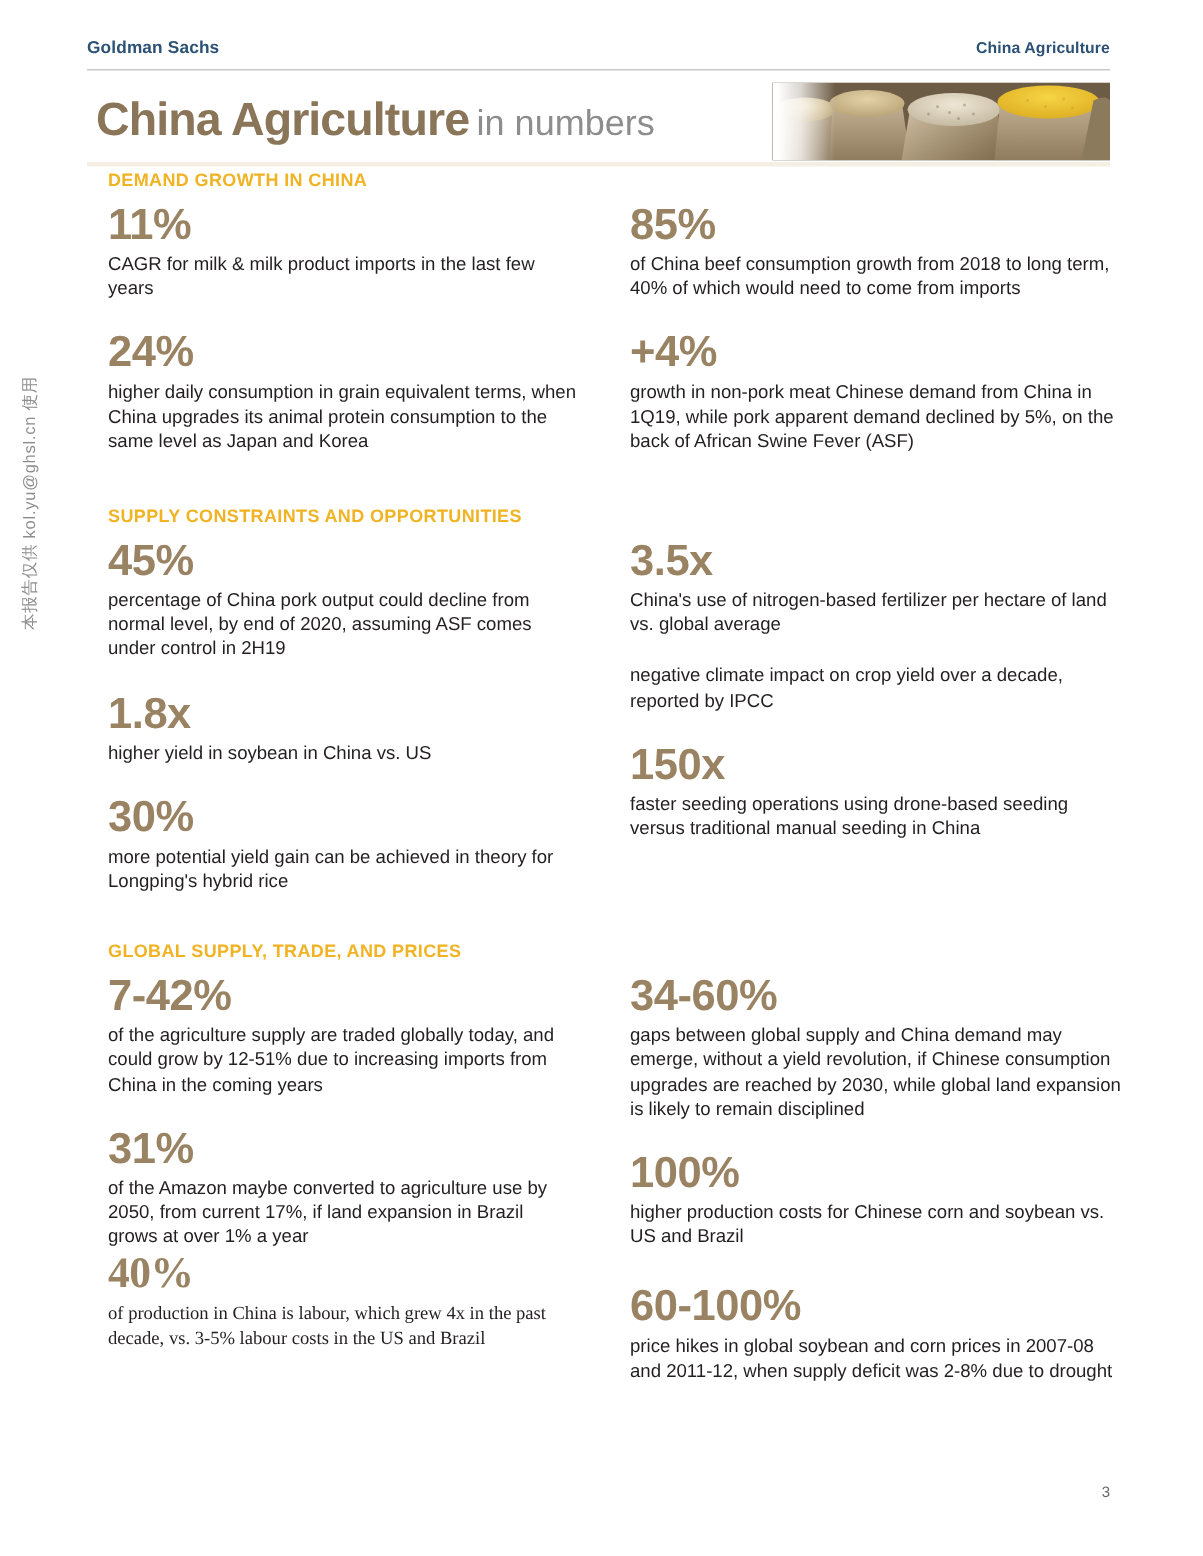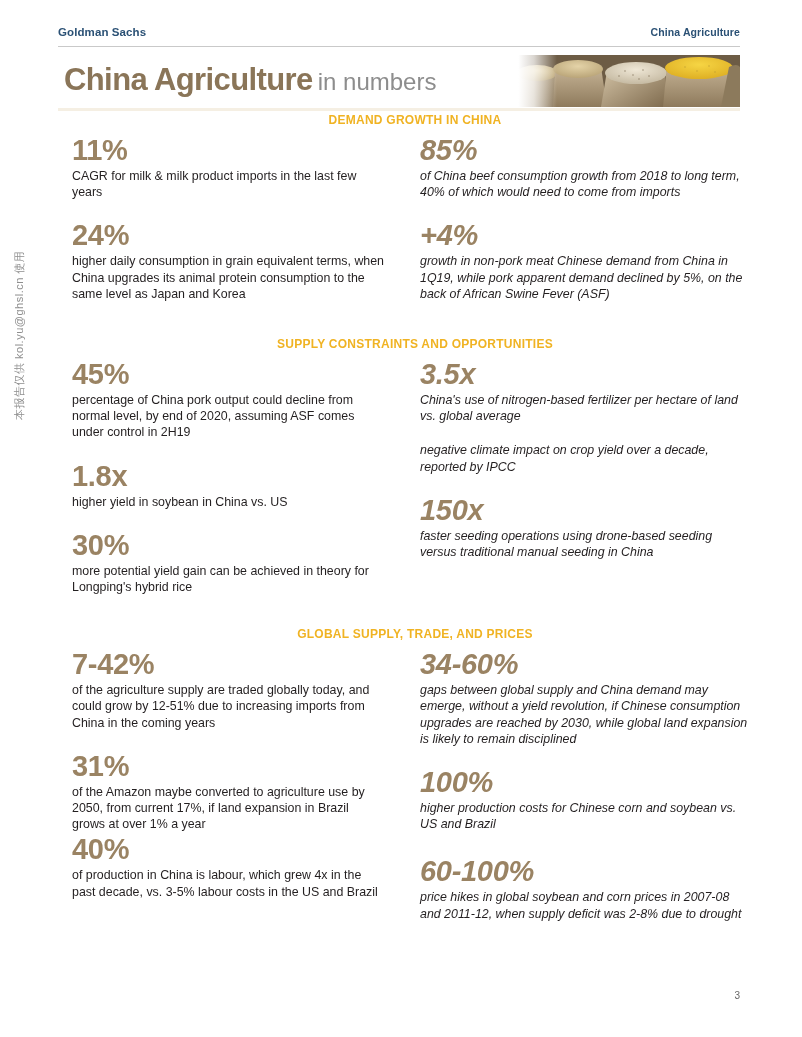--- a/index.html
+++ b/index.html
@@ -132,33 +132,32 @@
   .section {
     position: relative;
     width: 700px;
   }
   .section-title {
     font-size: 12px;
     font-weight: bold;
     color: #f0b323;
     letter-spacing: .25px;
     margin: 0 0 6px 14px;
-    text-align: center;
   }
   .cols {
     display: flex;
     gap: 0px;
   }
   .col {
     width: 350px;
     padding-right: 8px;
     box-sizing: border-box;
   }
   .col.left  { padding-left: 14px; padding-right: 24px; }
-  .col.right { padding-left: 12px; padding-right: 8px; font-style: italic; }
+  .col.right { padding-left: 12px; padding-right: 8px; }
 
   .stat {
     margin-bottom: 18px;
   }
   .stat .value {
     font-size: 29px;
     font-weight: bold;
     color: #9a8363;
     line-height: 34px;
     letter-spacing: -0.3px;
@@ -322,21 +321,21 @@
       <div class="cols">
         <div class="col left">
           <div class="stat">
             <div class="value">7-42%</div>
             <div class="desc">of the agriculture supply are traded globally today, and could grow by 12-51% due to increasing imports from China in the coming years</div>
           </div>
           <div class="stat" style="margin-bottom:0;">
             <div class="value">31%</div>
             <div class="desc">of the Amazon maybe converted to agriculture use by 2050, from current 17%, if land expansion in Brazil grows at over 1% a year</div>
           </div>
-          <div class="stat" style="margin-bottom:4px;">
+          <div class="stat" style="margin-bottom:4px;font-family:Liberation Serif, serif;">
             <div class="value">40%</div>
             <div class="desc">of production in China is labour, which grew 4x in the past decade, vs. 3-5% labour costs in the US and Brazil</div>
           </div>
         </div>
         <div class="col right">
           <div class="stat">
             <div class="value">34-60%</div>
             <div class="desc">gaps between global supply and China demand may emerge, without a yield revolution, if Chinese consumption upgrades are reached by 2030, while global land expansion is likely to remain disciplined</div>
           </div>
           <div class="stat" style="margin-bottom:22px;">

